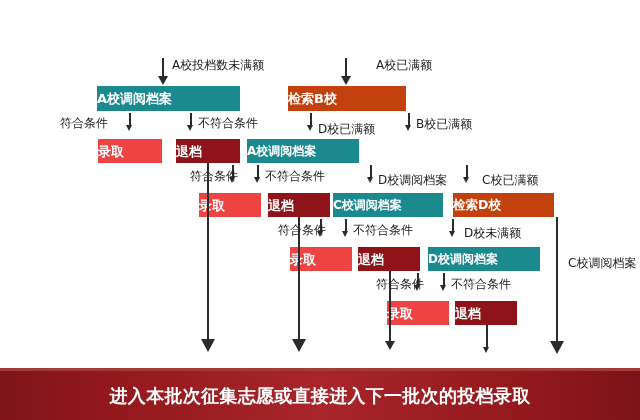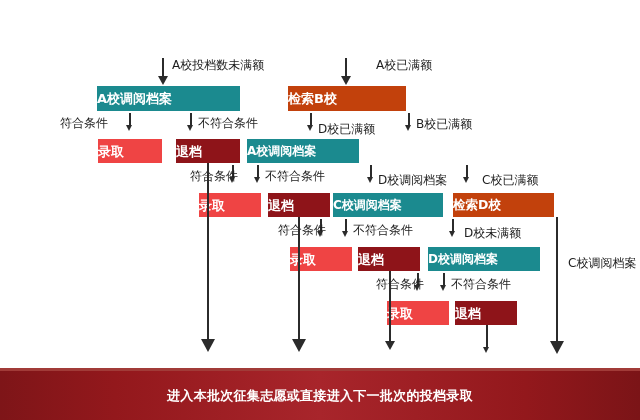--- a/index.html
+++ b/index.html
@@ -37,21 +37,21 @@
     position: absolute;
     left: 0; top: 368px;
     width: 640px; height: 52px;
     background: linear-gradient(90deg, #7e1518 0%, #93181c 18%, #a8252b 50%, #93181c 82%, #7b1417 100%);
     border-top: 3px solid #a13b38;
     box-sizing: border-box;
     color: #ffffff;
     display: flex;
     align-items: center;
     justify-content: center;
-    font-size: 13px;
+    font-size: 18px;
     font-weight: bold;
     letter-spacing: 0.3px;
   }
 
   
   .box {
     position: absolute;
     box-sizing: border-box;
     display: flex;
     align-items: center;

